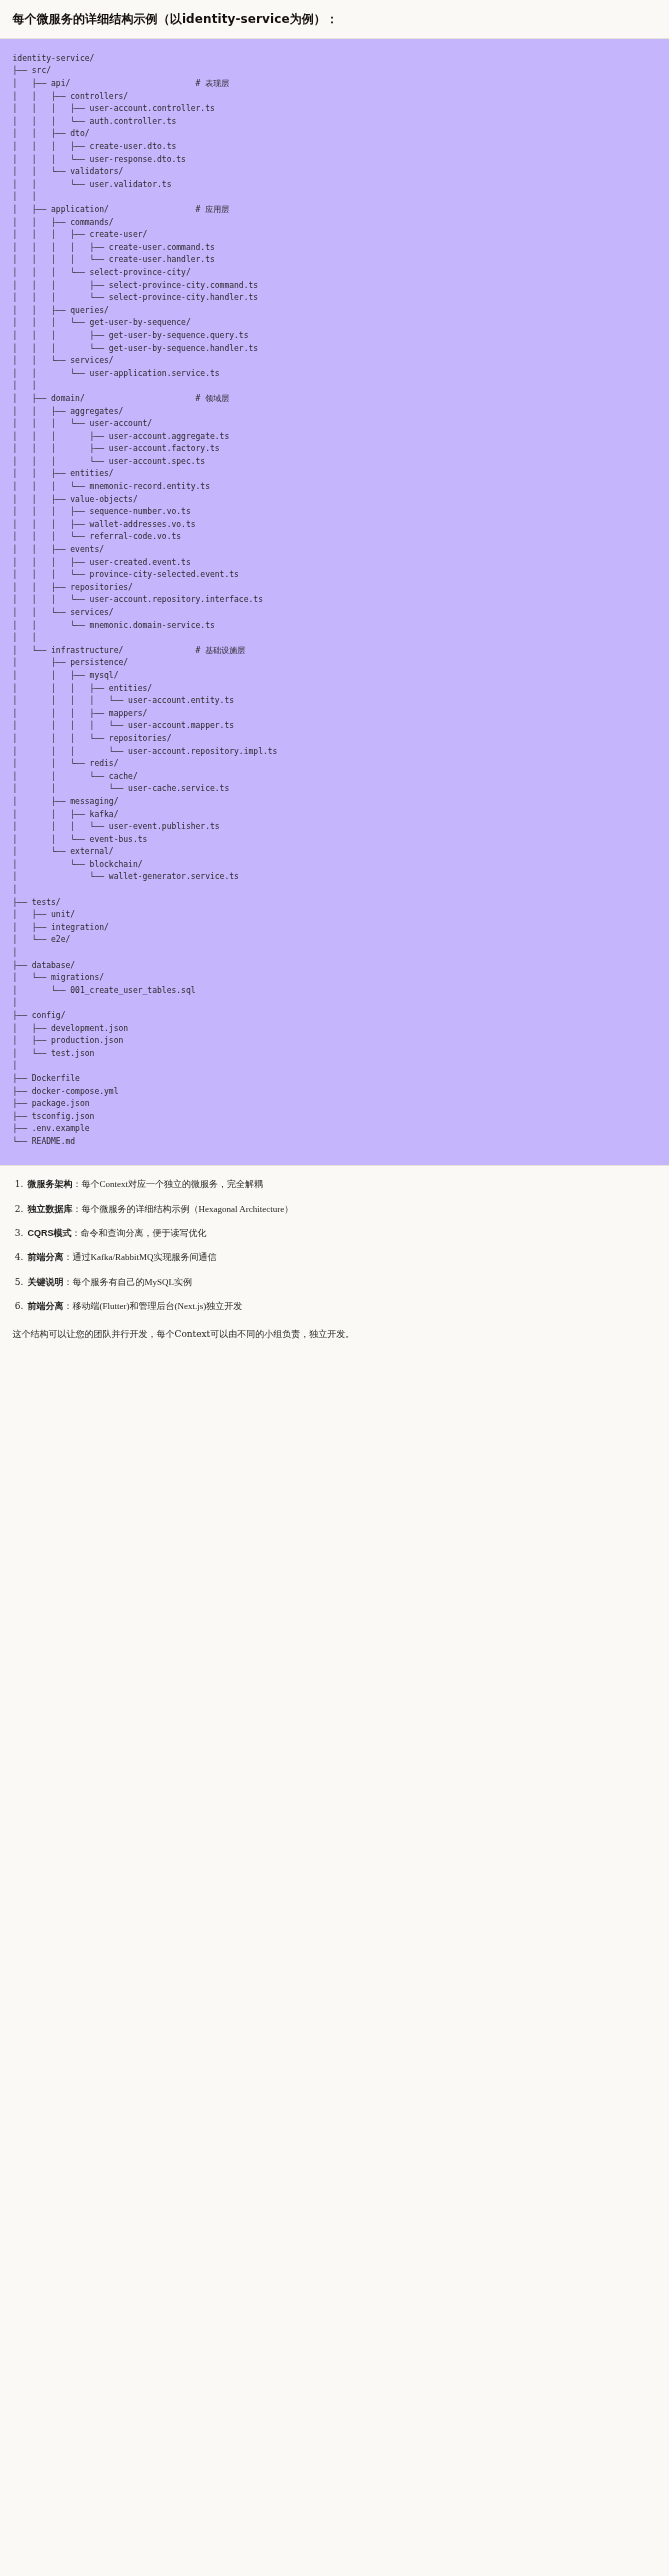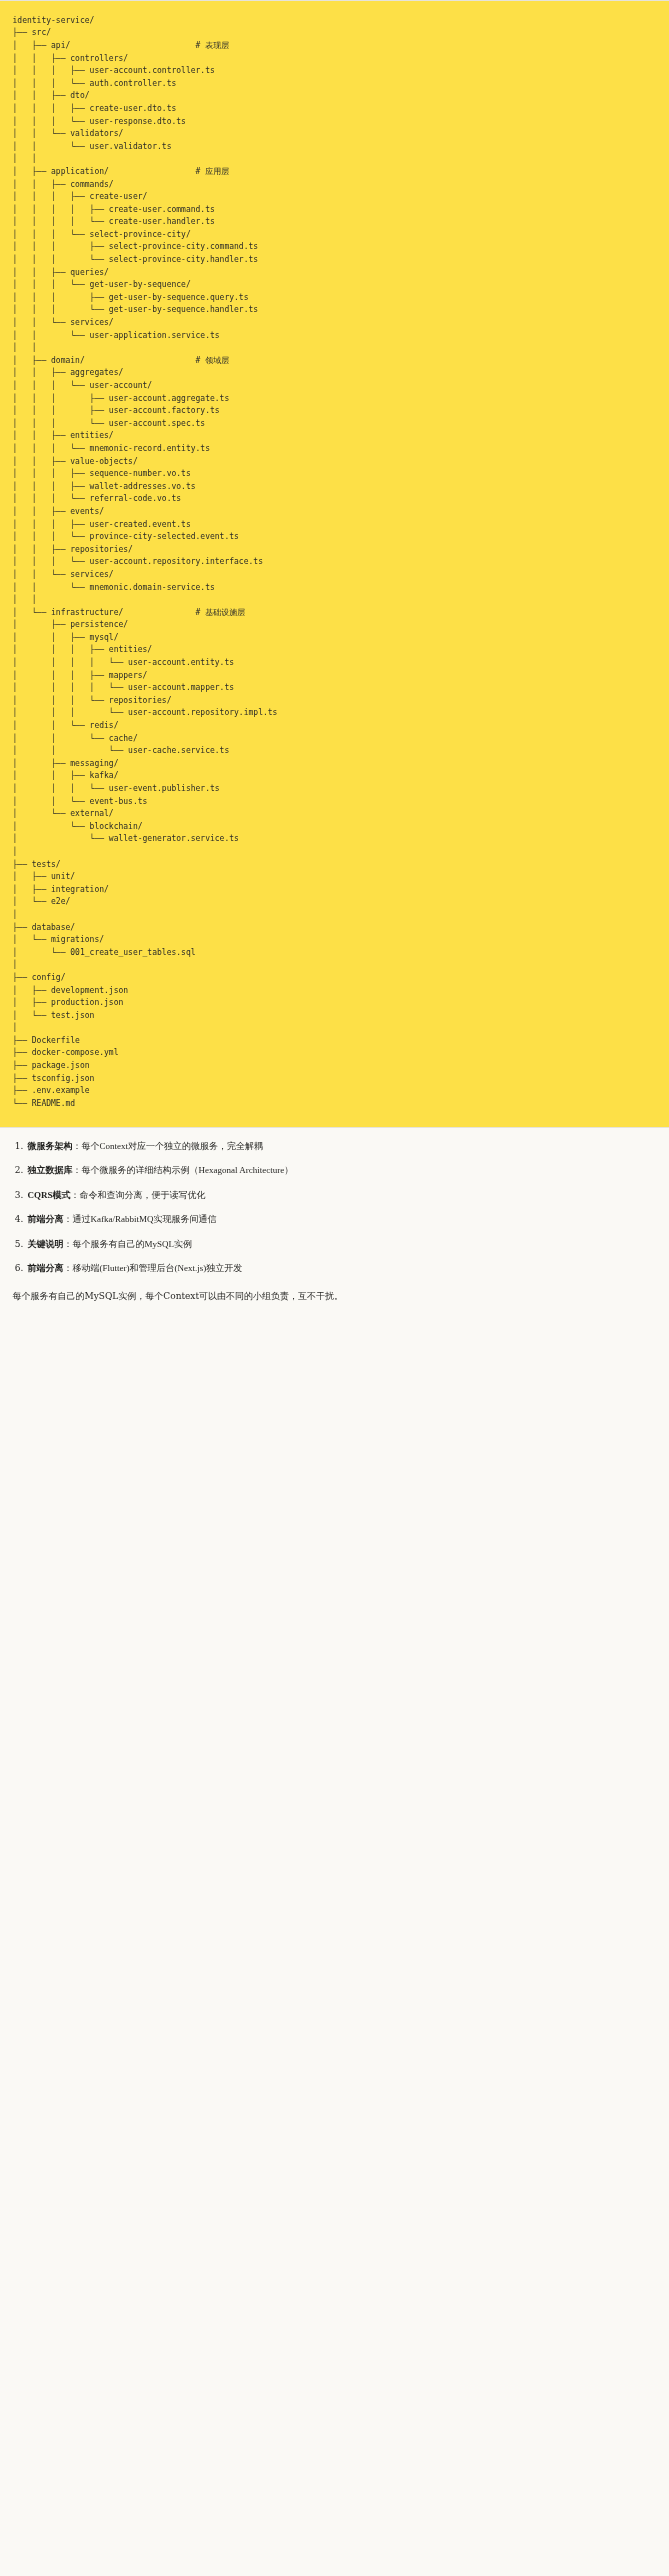--- a/index.html
+++ b/index.html
@@ -33,21 +33,21 @@
   }
   .rule {
     border: 0;
     border-top: 0.6px solid #e6e3da;
     margin: 0;
     height: 0;
   }
 
   
   .tree-block {
-    background: #fde047;
+    background: #c4b5fd;
     padding: 13.8px 12.5px 16.3px 12.5px;
     margin: 0;
   }
   pre.tree {
     margin: 0;
     font-family: "DejaVu Sans Mono", "Liberation Mono", monospace;
     font-size: 8px;
     line-height: 12.6px;
     color: #2a2a28;
     white-space: pre;
@@ -82,39 +82,40 @@
     font-size: 9px;
     line-height: 1.6;
     color: #1f1f1d;
   }
   ol.key-list li {
     margin: 0 0 10px 0;
     padding-left: 1.3px;
   }
   ol.key-list li:last-child { margin-bottom: 8px; }
   ol.key-list .k-term {
-    font-family: Liberation Serif, serif;
+    font-family: Liberation Sans, sans-serif;
     font-weight: 700;
   }
   ol.key-list .k-desc {
     font-family: Liberation Serif, serif;
   }
   .closing {
     font-family: "DejaVu Serif", "Liberation Serif", serif;
     font-size: 9px;
     line-height: 1.7;
     color: #1f1f1d;
     margin: 13.8px 0 0 0;
   }
 </style>
 </head>
 <body>
 
 <div class="page">
 
+  <h2 class="doc-title">每个微服务的详细结构示例（以identity-service为例）：</h2>
 
   <hr class="rule">
 
   <div class="tree-block">
     <pre class="tree"><code id="tree-code">identity-service/
 ├── src/
 │   ├── api/                          # 表现层
 │   │   ├── controllers/
 │   │   │   ├── user-account.controller.ts
 │   │   │   └── auth.controller.ts
@@ -207,17 +208,17 @@
 
     <ol class="key-list" id="key-list">
         <li><span class="k-term">微服务架构</span><span class="k-desc">：每个Context对应一个独立的微服务，完全解耦</span></li>
         <li><span class="k-term">独立数据库</span><span class="k-desc">：每个微服务的详细结构示例（Hexagonal Architecture）</span></li>
         <li><span class="k-term">CQRS模式</span><span class="k-desc">：命令和查询分离，便于读写优化</span></li>
         <li><span class="k-term">前端分离</span><span class="k-desc">：通过Kafka/RabbitMQ实现服务间通信</span></li>
         <li><span class="k-term">关键说明</span><span class="k-desc">：每个服务有自己的MySQL实例</span></li>
         <li><span class="k-term">前端分离</span><span class="k-desc">：移动端(Flutter)和管理后台(Next.js)独立开发</span></li>
       </ol>
 
-    <p class="closing">每个服务有自己的MySQL实例，每个Context可以由不同的小组负责，互不干扰。</p>
+    <p class="closing">这个结构可以让您的团队并行开发，每个Context可以由不同的小组负责，独立开发。</p>
   </div>
 
 </div>
 
 
 </body></html>

